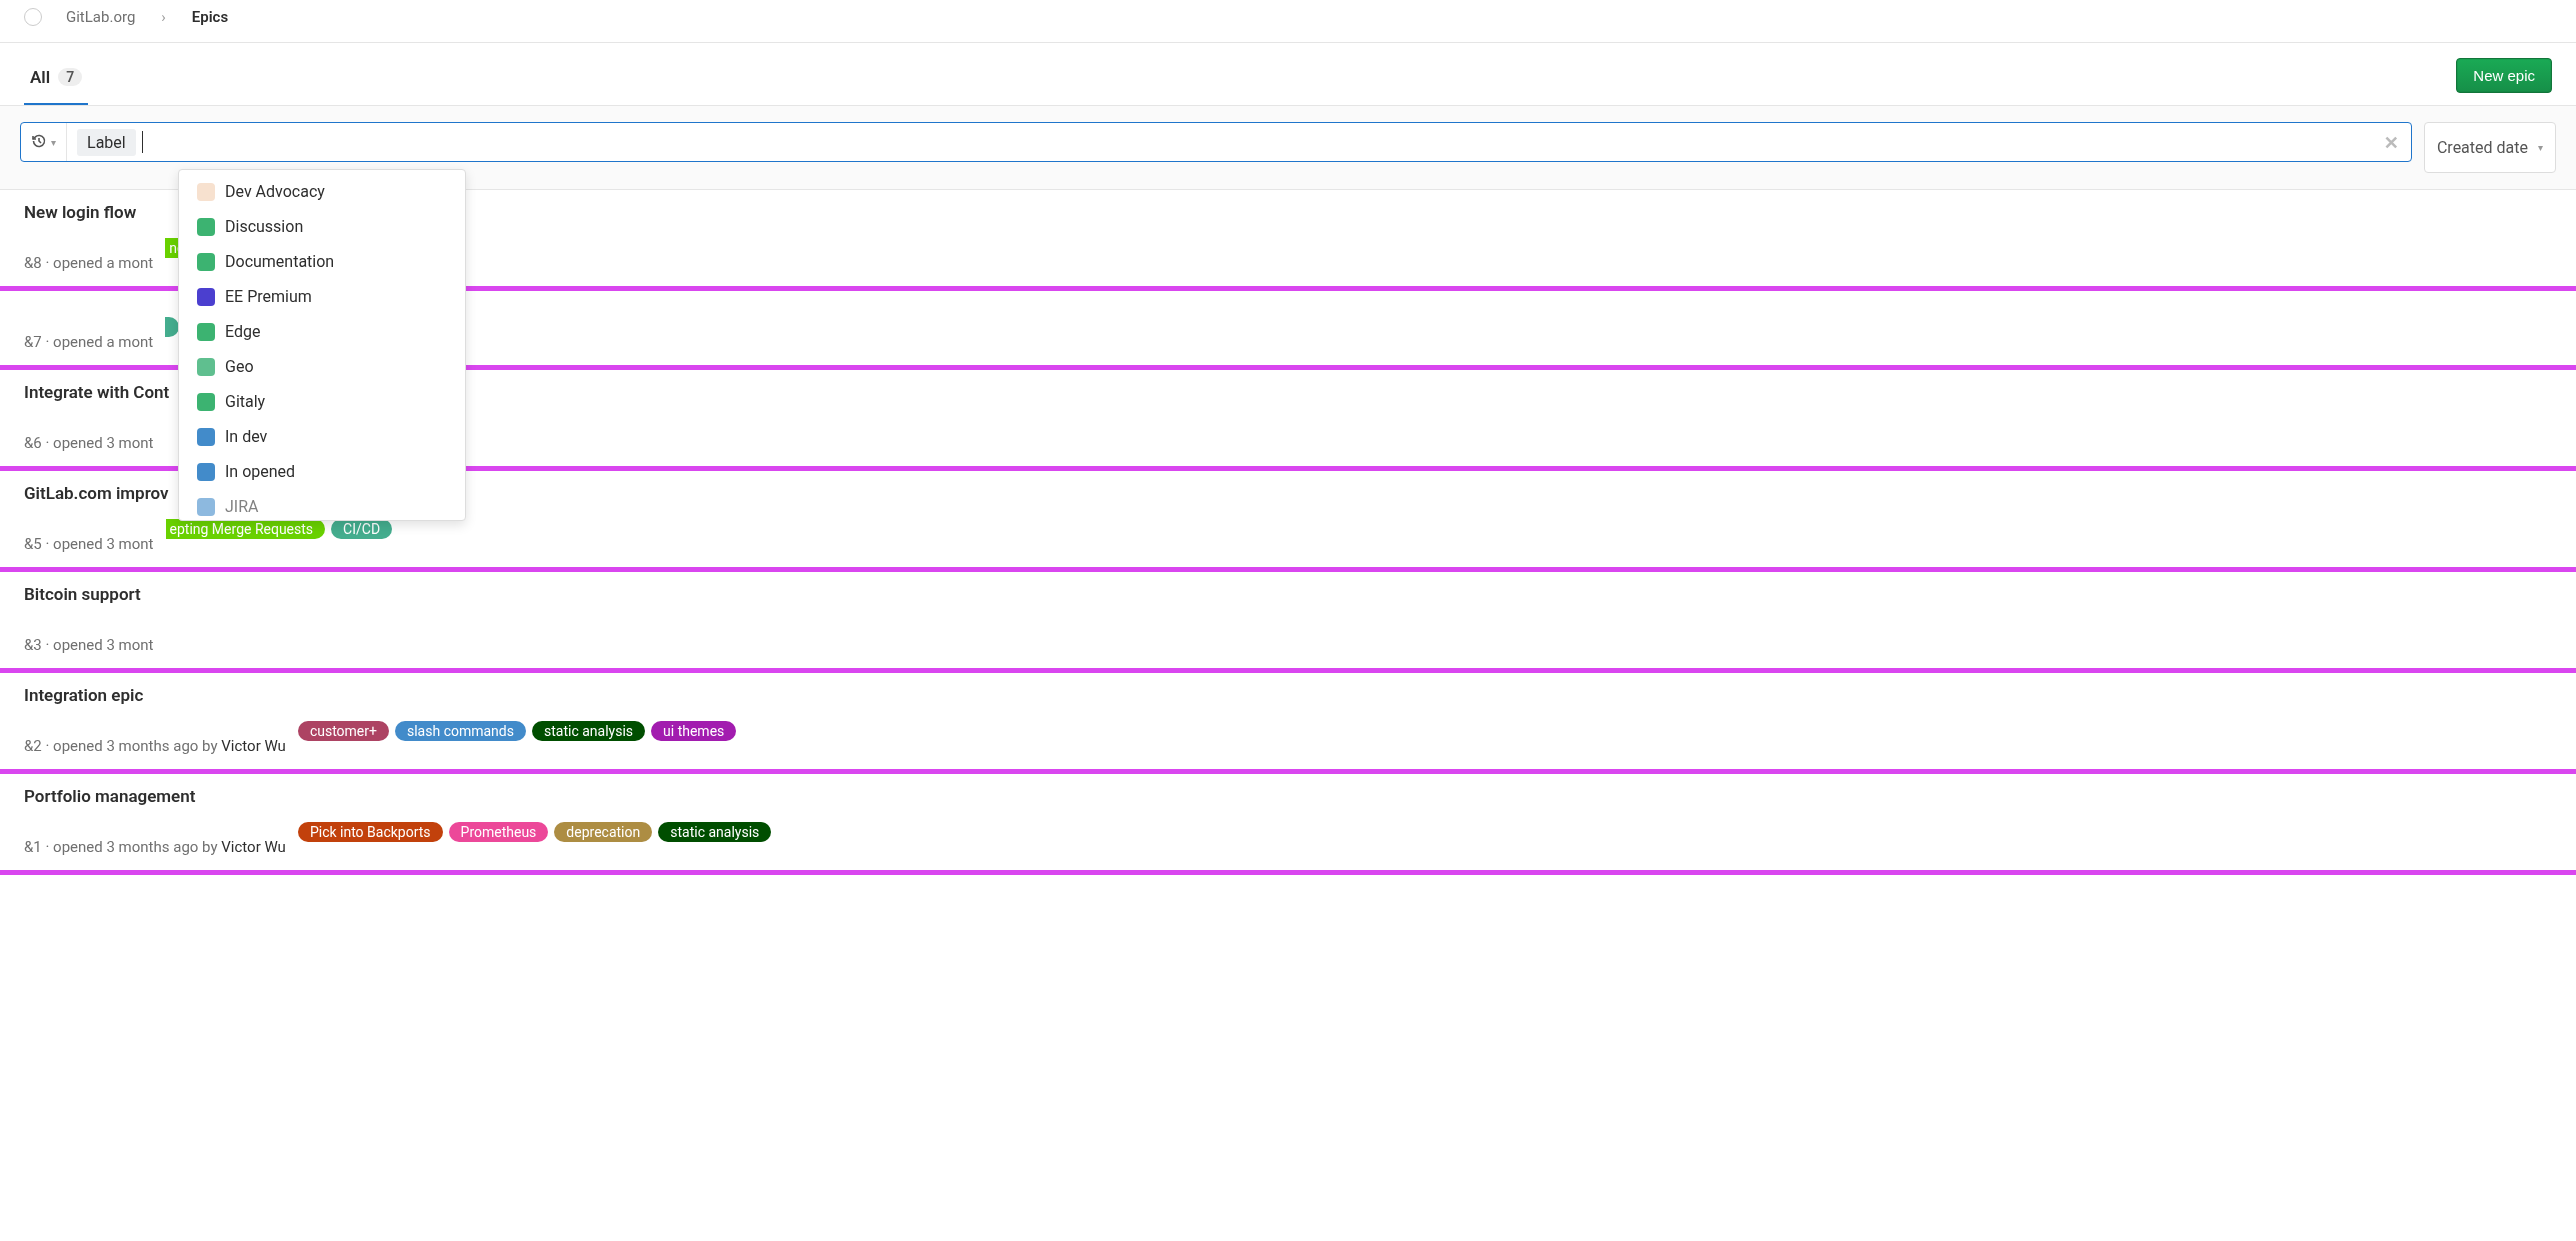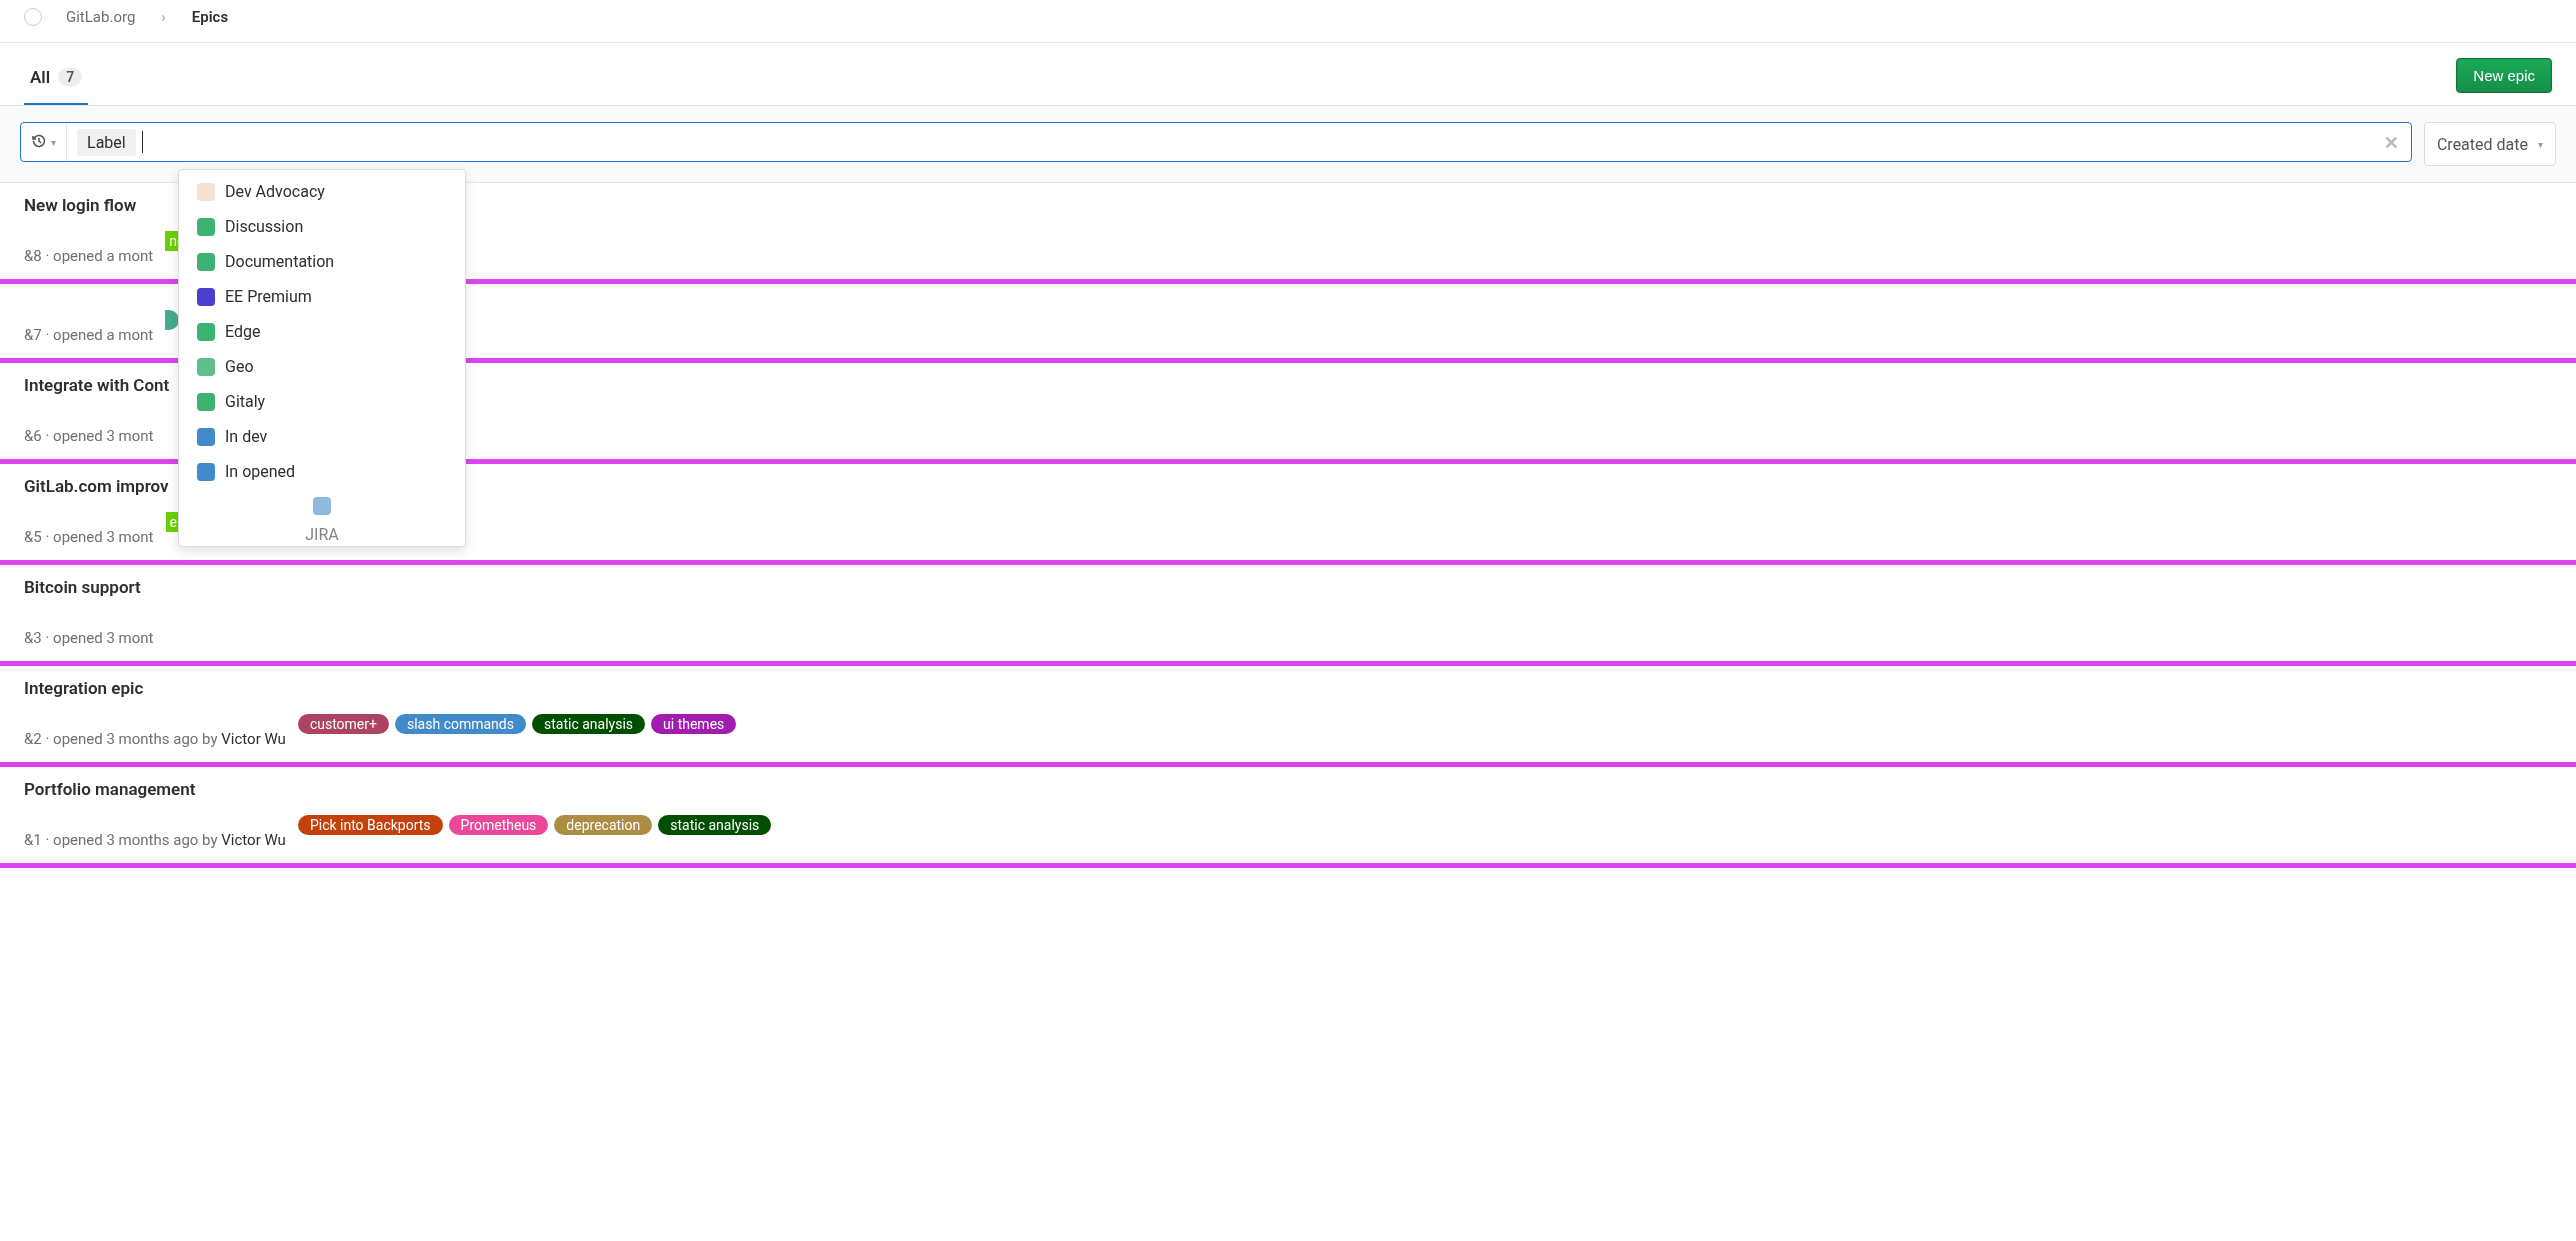--- a/index.html
+++ b/index.html
@@ -137,21 +137,21 @@
     font-size: 18px;
     cursor: pointer;
     font-weight: bold;
   }
   .sort-box {
     display: flex;
     align-items: center;
     background: #fff;
     border: 1px solid #ddd;
     border-radius: 4px;
-    height: 44px;
+    height: 51px;
     padding: 10px 12px;
     gap: 10px;
     color: #555;
     cursor: pointer;
     font-size: 16px;
   }
   .sort-box .chev { font-size: 10px; color: #999; }
 
   
   .dropdown {
@@ -172,21 +172,21 @@
     display: flex; align-items: center; gap: 10px;
     padding: 8px 18px;
     font-size: 16px;
     color: #2e2e2e;
     cursor: pointer;
   }
   .dd-item .swatch {
     width: 18px; height: 18px;
     border-radius: 4px;
   }
-  .dd-cut { opacity: 0.6; padding-bottom: 0; flex-direction: column; }
+  .dd-cut { opacity: 0.6; padding-bottom: 0; }
 
   
   .epic-list { }
   .epic-item {
     padding: 12px 24px 14px 24px;
     border-bottom: 5px solid #d946ef;
   }
   .epic-title {
     font-size: 17px;
     font-weight: 600;

